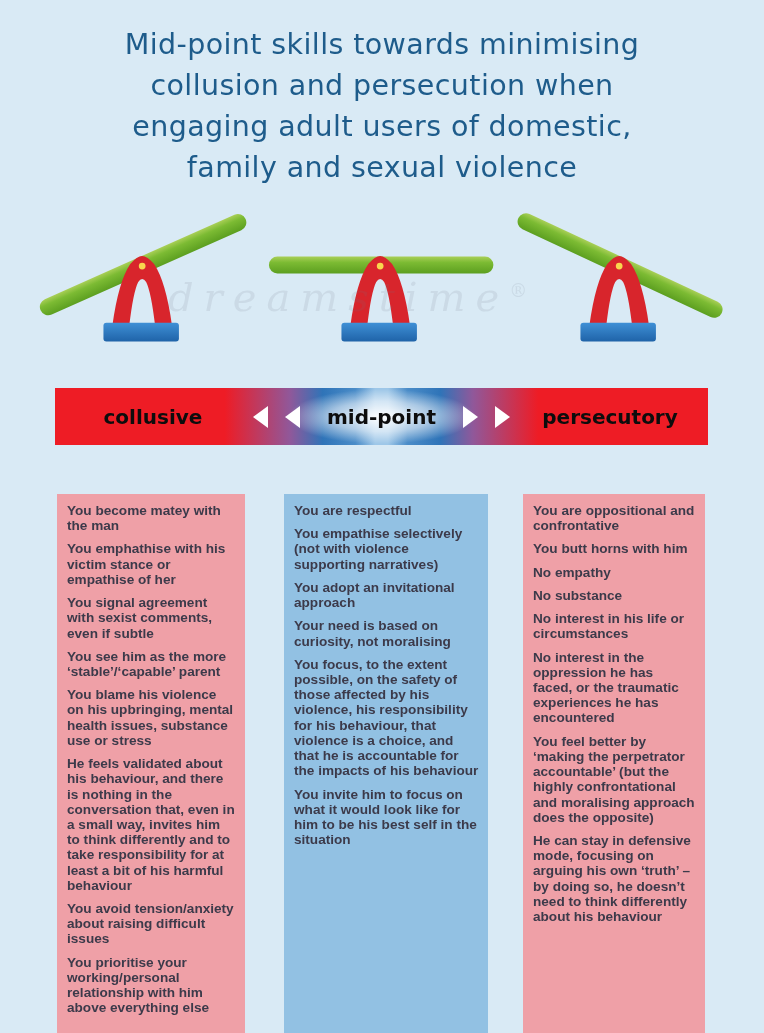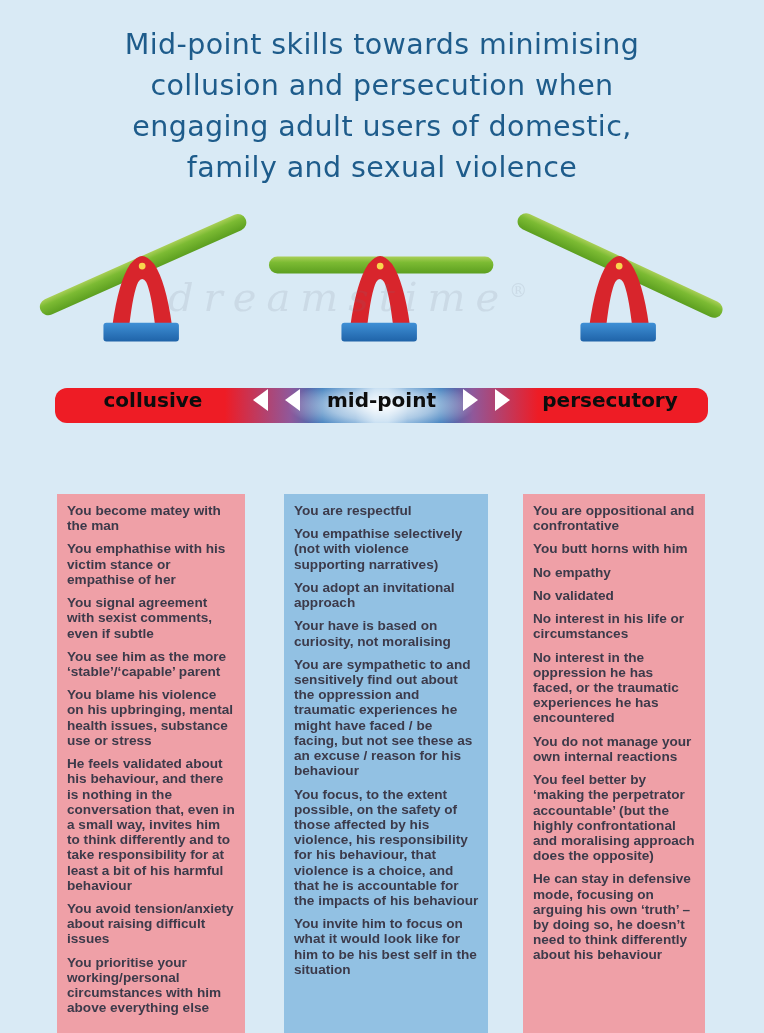--- a/index.html
+++ b/index.html
@@ -44,32 +44,31 @@
     letter-spacing:10px;
     color:rgba(110,115,130,0.13);
     pointer-events:none;
     white-space:nowrap;
   }
   .watermark sup { font-size:18px; letter-spacing:0; }
 
   
   .scale-bar {
     margin:46px 0 0 55px;
-    width:653px; height:35px;
+    width:653px; height:57px;
     background:
       radial-gradient(ellipse 130px 38px at 50% 50%, rgba(255,255,255,0.97) 0%, rgba(255,255,255,0.55) 40%, rgba(255,255,255,0) 72%),
       linear-gradient(90deg,
         #ee1c25 0%, #ee1c25 26%,
         #90589a 36%, #2f74b8 41%,
         #4a8cc8 46%, #9ec7e8 49%, #9ec7e8 51%, #4a8cc8 54%,
         #2f74b8 59%, #90589a 64%,
         #ee1c25 74%, #ee1c25 100%);
     display:flex;
-    align-items:flex-start;
-    border-radius:12px;
+    align-items:center;
   }
   .bar-section { display:flex; align-items:center; justify-content:center; }
   .bar-left, .bar-right { width:30%; }
   .bar-center { width:40%; gap:17px; }
   .bar-label {
     font-family:"DejaVu Sans", sans-serif;
     font-size:20px;
     font-weight:bold;
     color:#0d0d0d;
   }
@@ -182,37 +181,35 @@
 
   <div class="columns">
     <div class="col col-pink col-collusive">
         <p class="col-item">You become matey with the man</p>
         <p class="col-item">You emphathise with his victim stance or empathise of her</p>
         <p class="col-item">You signal agreement with sexist comments, even if subtle</p>
         <p class="col-item">You see him as the more ‘stable’/‘capable’ parent</p>
         <p class="col-item">You blame his violence on his upbringing, mental health issues, substance use or stress</p>
         <p class="col-item">He feels validated about his behaviour, and there is nothing in the conversation that, even in a small way, invites him to think differently and to take responsibility for at least a bit of his harmful behaviour</p>
         <p class="col-item">You avoid tension/anxiety about raising difficult issues</p>
-        <p class="col-item">You prioritise your working/personal circumstances with him above everything else</p>
+        <p class="col-item">You prioritise your working/personal relationship with him above everything else</p>
       </div>
     <div class="col col-blue col-midpoint">
         <p class="col-item">You are respectful</p>
         <p class="col-item">You empathise selectively (not with violence supporting narratives)</p>
         <p class="col-item">You adopt an invitational approach</p>
-        <p class="col-item">Your have is based on curiosity, not moralising</p>
-        <p class="col-item">You are sympathetic to and sensitively find out about the oppression and traumatic experiences he might have faced / be facing, but not see these as an excuse / reason for his behaviour</p>
+        <p class="col-item">Your need is based on curiosity, not moralising</p>
         <p class="col-item">You focus, to the extent possible, on the safety of those affected by his violence, his responsibility for his behaviour, that violence is a choice, and that he is accountable for the impacts of his behaviour</p>
         <p class="col-item">You invite him to focus on what it would look like for him to be his best self in the situation</p>
       </div>
     <div class="col col-pink col-persecutory">
         <p class="col-item">You are oppositional and confrontative</p>
         <p class="col-item">You butt horns with him</p>
         <p class="col-item">No empathy</p>
-        <p class="col-item">No validated</p>
+        <p class="col-item">No substance</p>
         <p class="col-item">No interest in his life or circumstances</p>
         <p class="col-item">No interest in the oppression he has faced, or the traumatic experiences he has encountered</p>
-        <p class="col-item">You do not manage your own internal reactions</p>
         <p class="col-item">You feel better by ‘making the perpetrator accountable’ (but the highly confrontational and moralising approach does the opposite)</p>
         <p class="col-item">He can stay in defensive mode, focusing on arguing his own ‘truth’ – by doing so, he doesn’t need to think differently about his behaviour</p>
       </div>
   </div>
 
 </div>
 
 </body></html>

